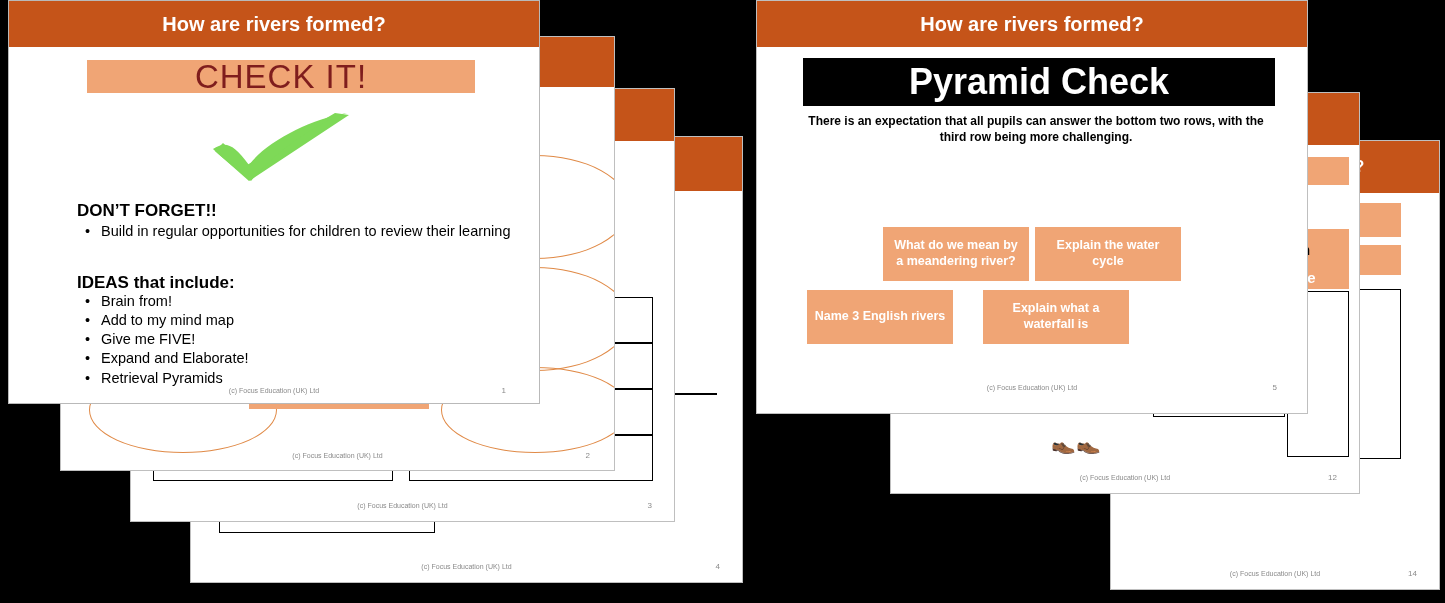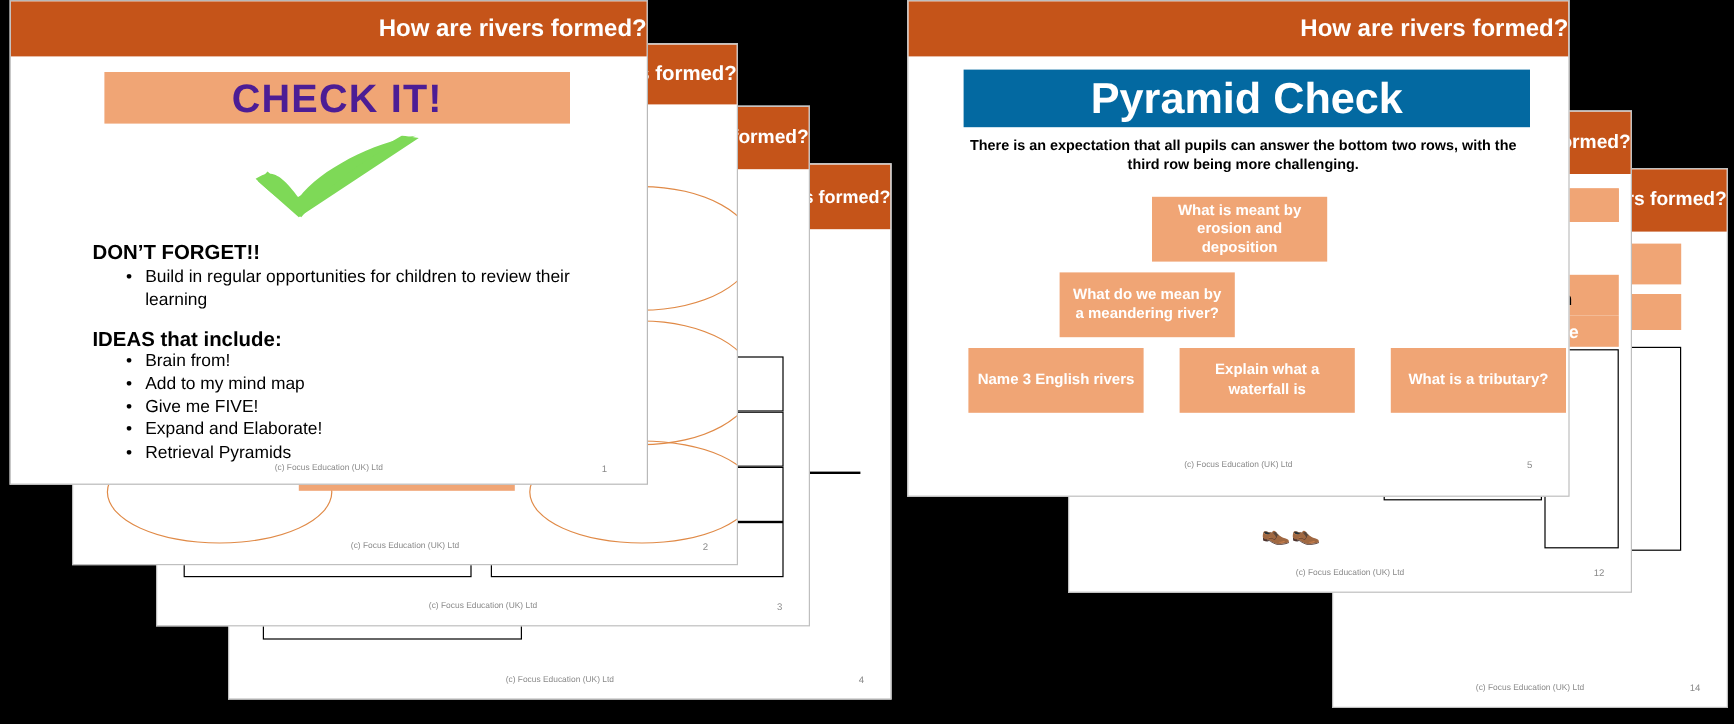--- a/index.html
+++ b/index.html
@@ -24,21 +24,21 @@
     overflow: hidden;
   }
   .slide-band {
     position: absolute;
     left: 0; right: 0; top: 0;
     background: #c55419;
     color: #ffffff;
     font-weight: bold;
     display: flex;
     align-items: center;
-    justify-content: flex-end;
+    justify-content: center;
     text-align: center;
   }
   .footer {
     position: absolute;
     left: 0; right: 0;
     text-align: center;
     color: #8a8a8a;
     font-size: 7px;
   }
   .pagenum {
@@ -52,24 +52,24 @@
     left: 8px; top: 0px; width: 532px; height: 404px;
     border: 1px solid #b9b9b9;
     z-index: 60;
   }
   #slide-check-it .slide-band {
     height: 46px;
     font-size: 20px;
   }
   #check-it-banner {
     position: absolute;
-    left: 78px; top: 59px; width: 388px; height: 43px;
+    left: 78px; top: 59px; width: 388px; height: 33px;
     background: #f0a575;
     display: flex; align-items: center; justify-content: center;
-    color: #4c1d95; font-weight: bold; font-size: 33px;
+    color: #7f1d1d; font-weight: normal; font-size: 33px;
     letter-spacing: 1px;
   }
   #tick-mark {
     position: absolute;
     left: 198px; top: 112px;
     width: 150px; height: 70px;
   }
   .ci-head {
     position: absolute;
     font-weight: bold;
@@ -80,21 +80,21 @@
   #ci-ideas { left: 68px; top: 272px; }
   .ci-list {
     position: absolute;
     margin: 0;
     padding-left: 18px;
     font-size: 14.5px;
     line-height: 1.32;
     color: #000000;
     list-style: none;
   }
-  .ci-list li { position: relative; padding-left: 2px; margin-left: 20px; }
+  .ci-list li { position: relative; padding-left: 2px; }
   .ci-list li::before {
     content: "•";
     position: absolute;
     left: -14px; top: 0;
   }
   #ci-list-1 { left: 72px; top: 221px; width: 430px; }
   #ci-list-2 { left: 72px; top: 291px; width: 430px; }
   #slide-check-it .footer { bottom: 9px; }
   #slide-check-it .pagenum { right: 33px; bottom: 8px; }
 
@@ -258,21 +258,21 @@
 
   
   #slide-pyramid {
     left: 756px; top: 0px; width: 552px; height: 414px;
     z-index: 60;
   }
   #slide-pyramid .slide-band { height: 46px; font-size: 20px; }
   #pyramid-banner {
     position: absolute;
     left: 46px; top: 57px; width: 472px; height: 48px;
-    background: #0369a1;
+    background: #000000;
     display: flex; align-items: center; justify-content: center;
     color: #ffffff; font-weight: bold; font-size: 36px;
   }
   #pyramid-note {
     position: absolute;
     left: 40px; top: 112px; width: 478px;
     font-size: 12px; font-weight: bold; line-height: 1.35;
     text-align: center; color: #000000;
   }
   .pyr-row {
@@ -345,30 +345,27 @@
 
   <div class="slide" id="slide-pyramid">
     <div class="slide-band">
       <span>How are rivers formed?</span>
     </div>
     <div id="pyramid-banner">
       <span>Pyramid Check</span>
     </div>
     <div id="pyramid-note">There is an expectation that all pupils can answer the bottom two rows, with the third row being more challenging.</div>
 
-    <div class="pyr-row" id="pyr-row-3">
-      <div class="pyr-cell">What is meant by erosion and deposition</div>
-    </div>
     <div class="pyr-row" id="pyr-row-2">
       <div class="pyr-cell">What do we mean by a meandering river?</div>
+      <div class="pyr-cell">Explain the water cycle</div>
     </div>
     <div class="pyr-row" id="pyr-row-1">
       <div class="pyr-cell">Name 3 English rivers</div>
       <div class="pyr-cell">Explain what a waterfall is</div>
-      <div class="pyr-cell">What is a tributary?</div>
     </div>
 
     <div class="footer">(c) Focus Education (UK) Ltd</div>
     <div class="pagenum">5</div>
   </div>
 
   <div class="slide" id="slide-rows">
     <div class="slide-band">
       <span>How are rivers formed?</span>
     </div>

